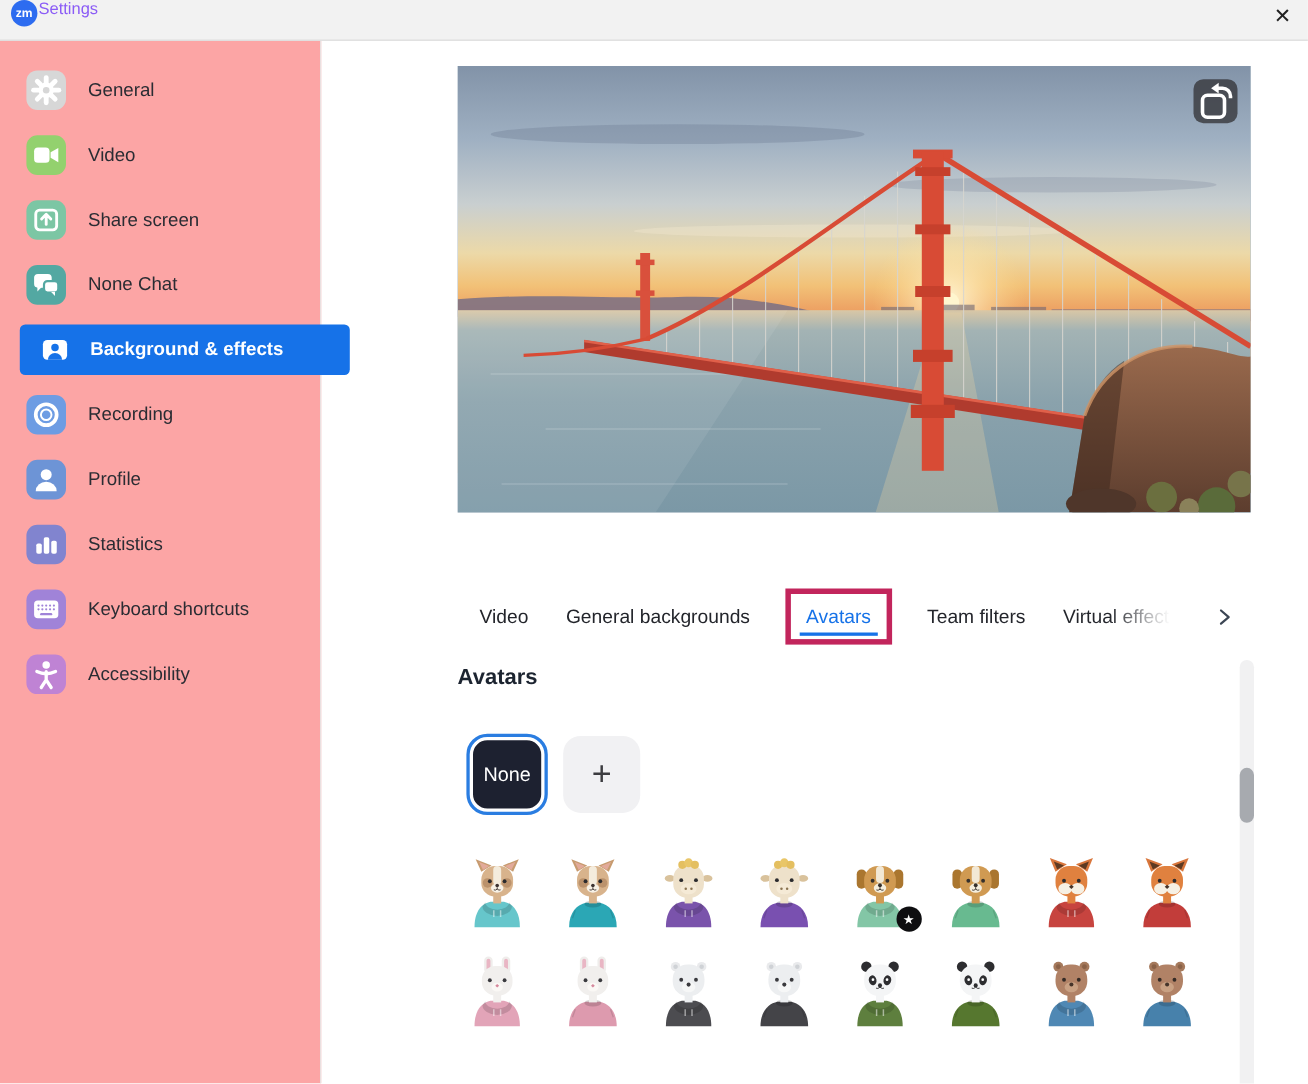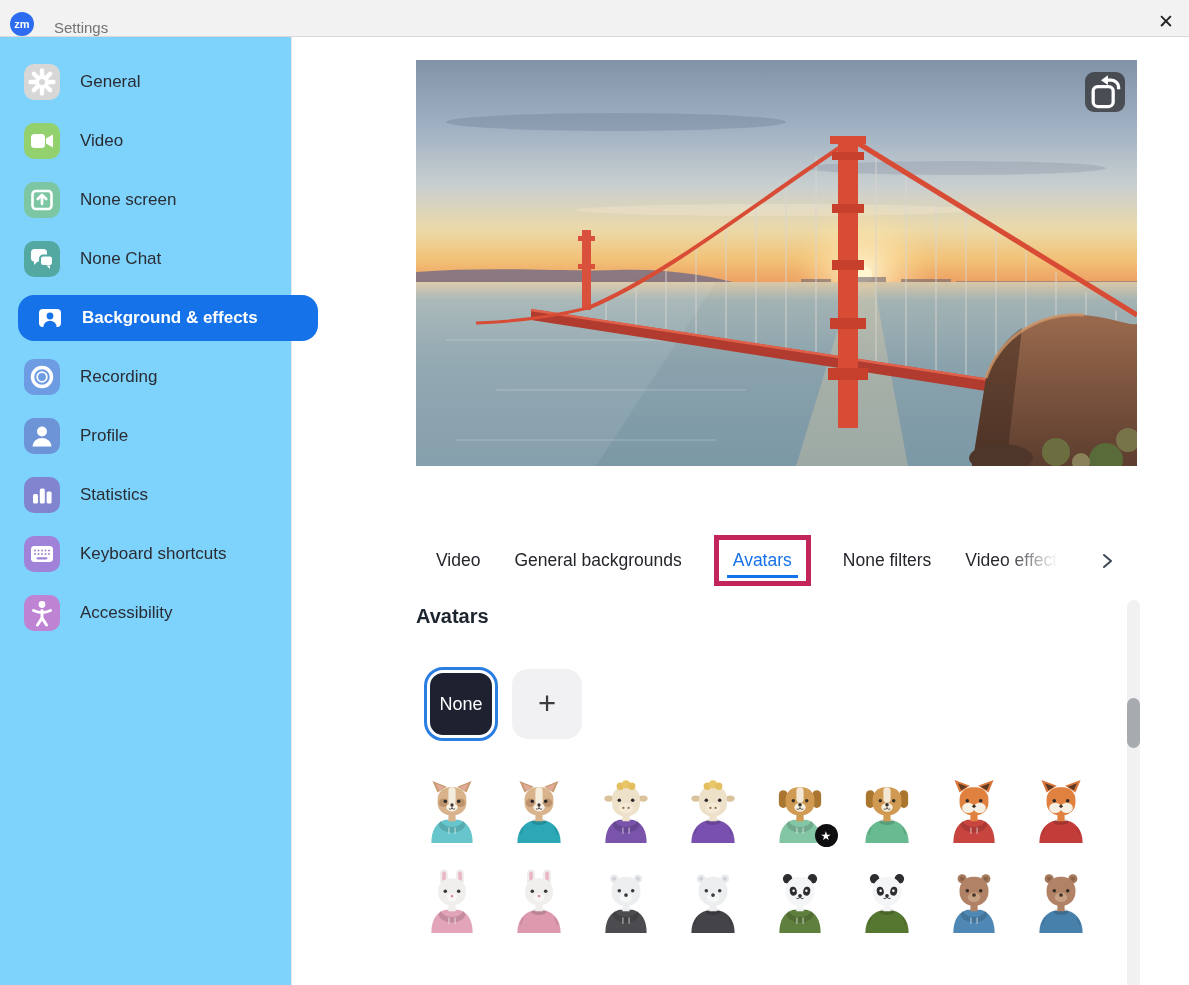--- a/index.html
+++ b/index.html
@@ -5,37 +5,37 @@
   html,body{margin:0;padding:0;}
   body{
     width:1189px;height:985px;overflow:hidden;background:#ffffff;
     font-family:"Liberation Sans","DejaVu Sans",sans-serif;
     -webkit-font-smoothing:antialiased;position:relative;
   }
   
   .titlebar{
     position:absolute;left:0;top:0;width:1189px;height:36px;
     background:#f2f2f2;border-bottom:1px solid #d9d9d9;
-    display:flex;align-items:flex-end;z-index:20;
+    display:flex;align-items:flex-start;z-index:20;
   }
   .zm-logo{width:24px;height:24px;border-radius:50%;background:#2d6cf0;
     color:#fff;font-size:11px;font-weight:bold;display:flex;align-items:center;justify-content:center;
     margin-left:10px;}
-  .win-title{margin-left:20px;font-size:15px;color:#737373;}
+  .win-title{margin-left:1px;font-size:15px;color:#8b5cf6;}
   .close-btn{margin-left:auto;width:34px;height:30px;display:flex;align-items:center;justify-content:center;
     font-size:19px;color:#222;margin-right:6px;cursor:default;}
   
-  .sidebar{position:absolute;left:0;top:37px;width:292px;height:948px;background:#7dd3fc;
+  .sidebar{position:absolute;left:0;top:37px;width:292px;height:948px;background:#fca5a5;
     border-right:1px solid #e7e7e7;box-sizing:border-box;}
   .side-list{display:flex;flex-direction:column;gap:23px;padding-top:27px;}
   .side-item{display:flex;align-items:center;height:36px;margin-left:24px;}
   .side-icon{width:36px;height:36px;border-radius:10px;flex:0 0 auto;
     display:flex;align-items:center;justify-content:center;}
   .side-label{margin-left:20px;font-size:17px;color:#2a2c33;}
-  .side-item.selected{margin-left:18px;width:300px;height:46px;border-radius:16px;
+  .side-item.selected{margin-left:18px;width:300px;height:46px;border-radius:5px;
     background:#1672e8;margin-top:-5px;margin-bottom:-5px;}
   .side-item.selected .side-icon{margin-left:14px;background:transparent;}
   .side-item.selected .side-label{color:#fff;font-weight:bold;margin-left:14px;}
   
   .main{position:absolute;left:360px;top:37px;width:829px;height:948px;background:#fff;}
   .preview{position:absolute;left:56px;top:23px;width:721px;height:406px;overflow:hidden;background:#9db0bd;}
   .preview svg{display:block;width:721px;height:406px;}
   .rotate-btn{position:absolute;right:12px;top:12px;width:40px;height:40px;border-radius:9px;
     background:rgba(52,52,56,0.78);display:flex;align-items:center;justify-content:center;}
   
@@ -101,21 +101,21 @@
         </div>
         <div class="side-label">Video</div>
       </div>
       <div class="side-item">
         <div class="side-icon" style="background: rgb(124, 198, 164);">
           <svg width="36" height="36" viewBox="0 0 36 36">
             <rect x="8.5" y="9" width="19" height="18" rx="3.5" stroke="#ffffff" stroke-width="2.6" fill="none"></rect>
             <path d="M18,22 V13.5 M13.8,17 L18,12.8 L22.2,17" stroke="#ffffff" stroke-width="2.6" fill="none" stroke-linecap="round" stroke-linejoin="round"></path>
           </svg>
         </div>
-        <div class="side-label">None screen</div>
+        <div class="side-label">Share screen</div>
       </div>
       <div class="side-item">
         <div class="side-icon" style="background: rgb(83, 168, 162);">
           <svg width="36" height="36" viewBox="0 0 36 36">
             <rect x="7" y="8" width="16" height="12.5" rx="3.5" fill="#ffffff"></rect>
             <path d="M10,20 l0,4 4,-4 Z" fill="#ffffff"></path>
             <rect x="16" y="14.5" width="13" height="10.5" rx="3.2" fill="#ffffff" stroke="#53a8a2" stroke-width="2"></rect>
             <path d="M26,24.5 l0,3.5 -3.5,-3.5 Z" fill="#ffffff"></path>
           </svg>
         </div>
@@ -297,22 +297,22 @@
         <path d="M12,4.5 h2.5 a4,4 0 0 1 4,4 v1" stroke="#fff" stroke-width="1.8" fill="none"></path>
         <polygon points="12.6,1.8 12.6,7.2 8.8,4.5" fill="#fff"></polygon>
       </svg>
     </div>
   </div>
 
   <div class="tabs" id="tab-row">
       <div class="tab">Video</div>
       <div class="tab">General backgrounds</div>
       <div class="tab active annotated" style="border-color: rgb(194, 37, 92);">Avatars</div>
-      <div class="tab">None filters</div>
-      <div class="tab"><span class="fade">Video effects</span></div>
+      <div class="tab">Team filters</div>
+      <div class="tab"><span class="fade">Virtual effects</span></div>
       <div class="tabs-chevron">
         <svg width="15" height="20" viewBox="0 0 15 20">
           <polyline points="4,4 11,10 4,16" stroke="#3c4654" stroke-width="2" fill="none" stroke-linecap="round" stroke-linejoin="round"></polyline>
         </svg>
       </div>
     </div>
 
   <div class="section-title">Avatars</div>
   <div class="picker-row">
     <div class="none-tile">None</div>

